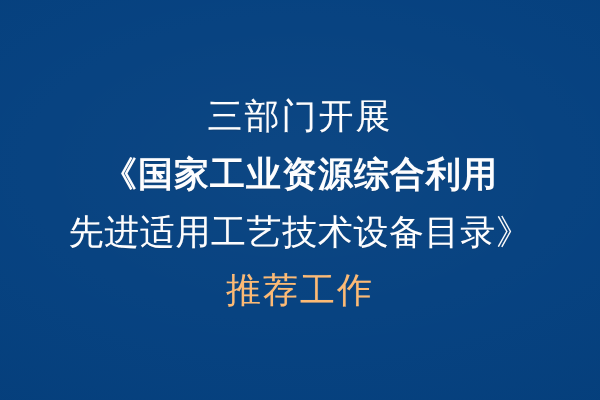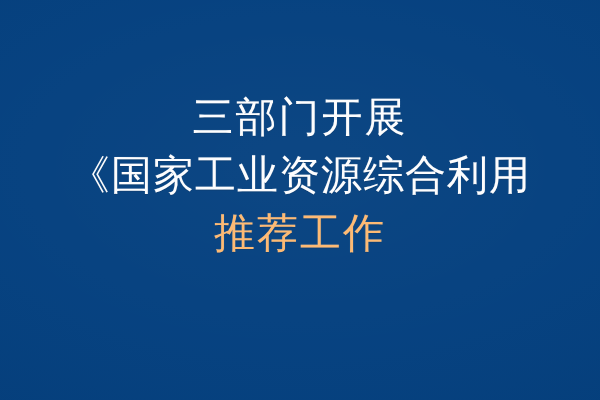--- a/index.html
+++ b/index.html
@@ -54,21 +54,21 @@
     align-items: center;
     gap: 0;
   }
 
   .title-line {
     display: block;
     width: 100%;
     text-align: center;
     color: #fdfdfe;
     font-family: "Liberation Serif", "DejaVu Serif", serif;
-    font-size: 41px;
+    font-size: 35px;
     line-height: 58px;
     height: 58px;
     font-weight: 400;
     letter-spacing: 1.2px;
     white-space: nowrap;
     text-rendering: geometricPrecision;
     text-shadow:
       0 1px 0 rgba(10, 45, 90, 0.35),
       0 0 1px rgba(255, 255, 255, 0.30);
   }
@@ -81,20 +81,21 @@
 </style>
 </head>
 <body>
 
 <div class="banner" style="background-color: rgb(4, 64, 127);">
 
   <div class="title-block">
 
     <div class="title-line line-1" style="color: rgb(253, 253, 254);">三部门开展</div>
 
-    <div class="title-line line-2" style="color: rgb(253, 253, 254);">《国家工业资源综合利用</div>
+    <div class="title-line line-2" style="color: rgb(253, 253, 254); font-weight: bold;">《国家工业资源综合利用</div>
 
+    <div class="title-line line-3" style="color: rgb(253, 253, 254);">先进适用工艺技术设备目录》</div>
 
     <div class="title-line line-4" style="color: #fdba74;">推荐工作</div>
 
   </div>
 
 </div>
 
 </body></html>

